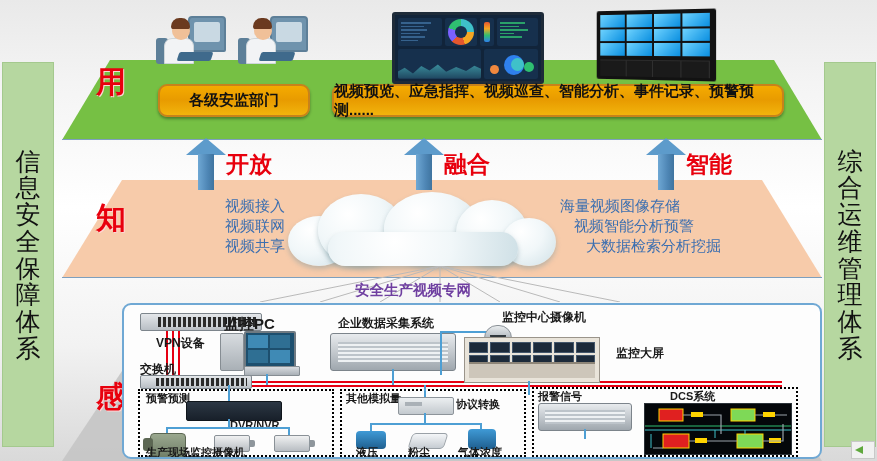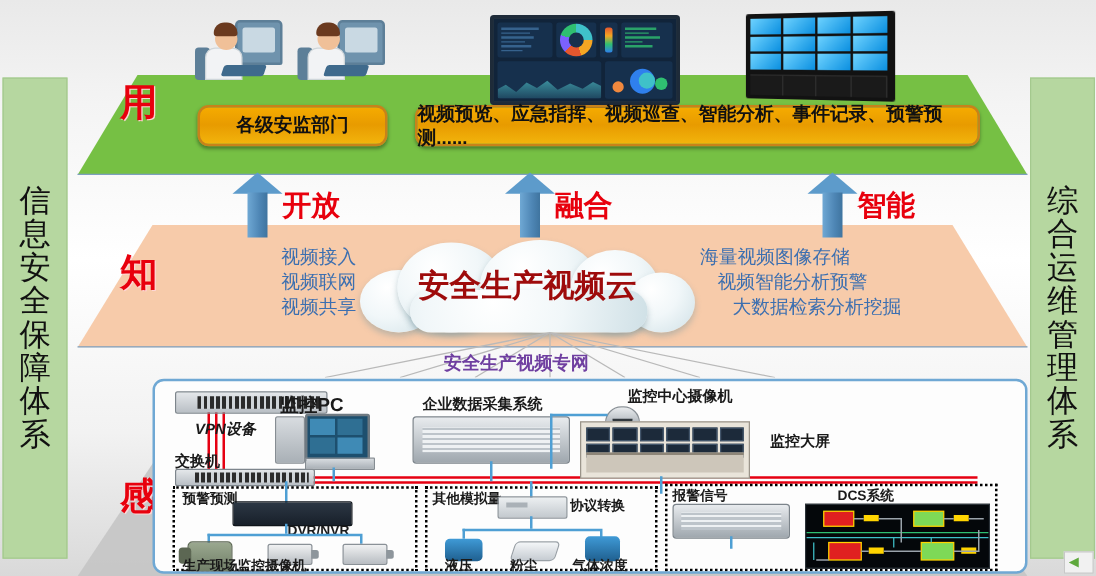--- a/index.html
+++ b/index.html
@@ -319,21 +319,20 @@
   <div class="abs arrow-label" id="lbl-fuse">融合</div>
   <div class="abs arrow-label" id="lbl-smart">智能</div>
 
   <div class="abs" id="cloud">
     <div class="cl" style="left:0;top:24px;width:62px;height:50px;"></div>
     <div class="cl" style="left:30px;top:2px;width:86px;height:72px;"></div>
     <div class="cl" style="left:96px;top:0px;width:96px;height:74px;"></div>
     <div class="cl" style="left:168px;top:8px;width:72px;height:66px;"></div>
     <div class="cl" style="left:214px;top:26px;width:54px;height:48px;"></div>
     <div class="cl" style="left:40px;top:40px;width:190px;height:34px;border-radius:20px;"></div>
-    <div id="cloud-text">安全生产视频云</div>
   </div>
 
   <div class="abs cloudside" id="cloud-left">
     <div>视频接入</div>
     <div>视频联网</div>
     <div>视频共享</div>
   </div>
   <div class="abs cloudside" id="cloud-right">
     <div>海量视频图像存储</div>
     <div style="padding-left:14px">视频智能分析预警</div>
@@ -357,21 +356,21 @@
 
     <div class="redbus" style="left:18px;top:76px;width:640px;"></div>
     <div class="redbus" style="left:18px;top:80px;width:640px;"></div>
     <div class="redv" style="left:42px;top:14px;height:64px;"></div>
     <div class="redv" style="left:48px;top:14px;height:64px;"></div>
     <div class="redv" style="left:54px;top:14px;height:64px;"></div>
 
     <div class="switch" style="left:16px;top:8px;width:120px;height:16px;">
         <div class="ports"></div>
       </div>
-    <div class="ilabel" style="left:32px;top:30px;font-size:12px;font-style:italic;">VPN设备</div>
+    <div class="ilabel" style="left:32px;top:30px;font-size:12px;">VPN设备</div>
 
     <div class="switch" style="left:16px;top:70px;width:110px;height:12px;">
         <div class="ports"></div>
       </div>
     <div class="ilabel" style="left:16px;top:56px;font-size:12px;">交换机</div>
 
     <div class="ilabel" style="left:100px;top:10px;font-size:15px;">监控PC</div>
     <div class="pcbox" style="left:96px;top:28px;width:22px;height:36px;"></div>
     <div class="pcscreen" style="left:120px;top:26px;width:48px;height:34px;">
       <i style="left:2px;top:2px;width:20px;height:13px;"></i>

